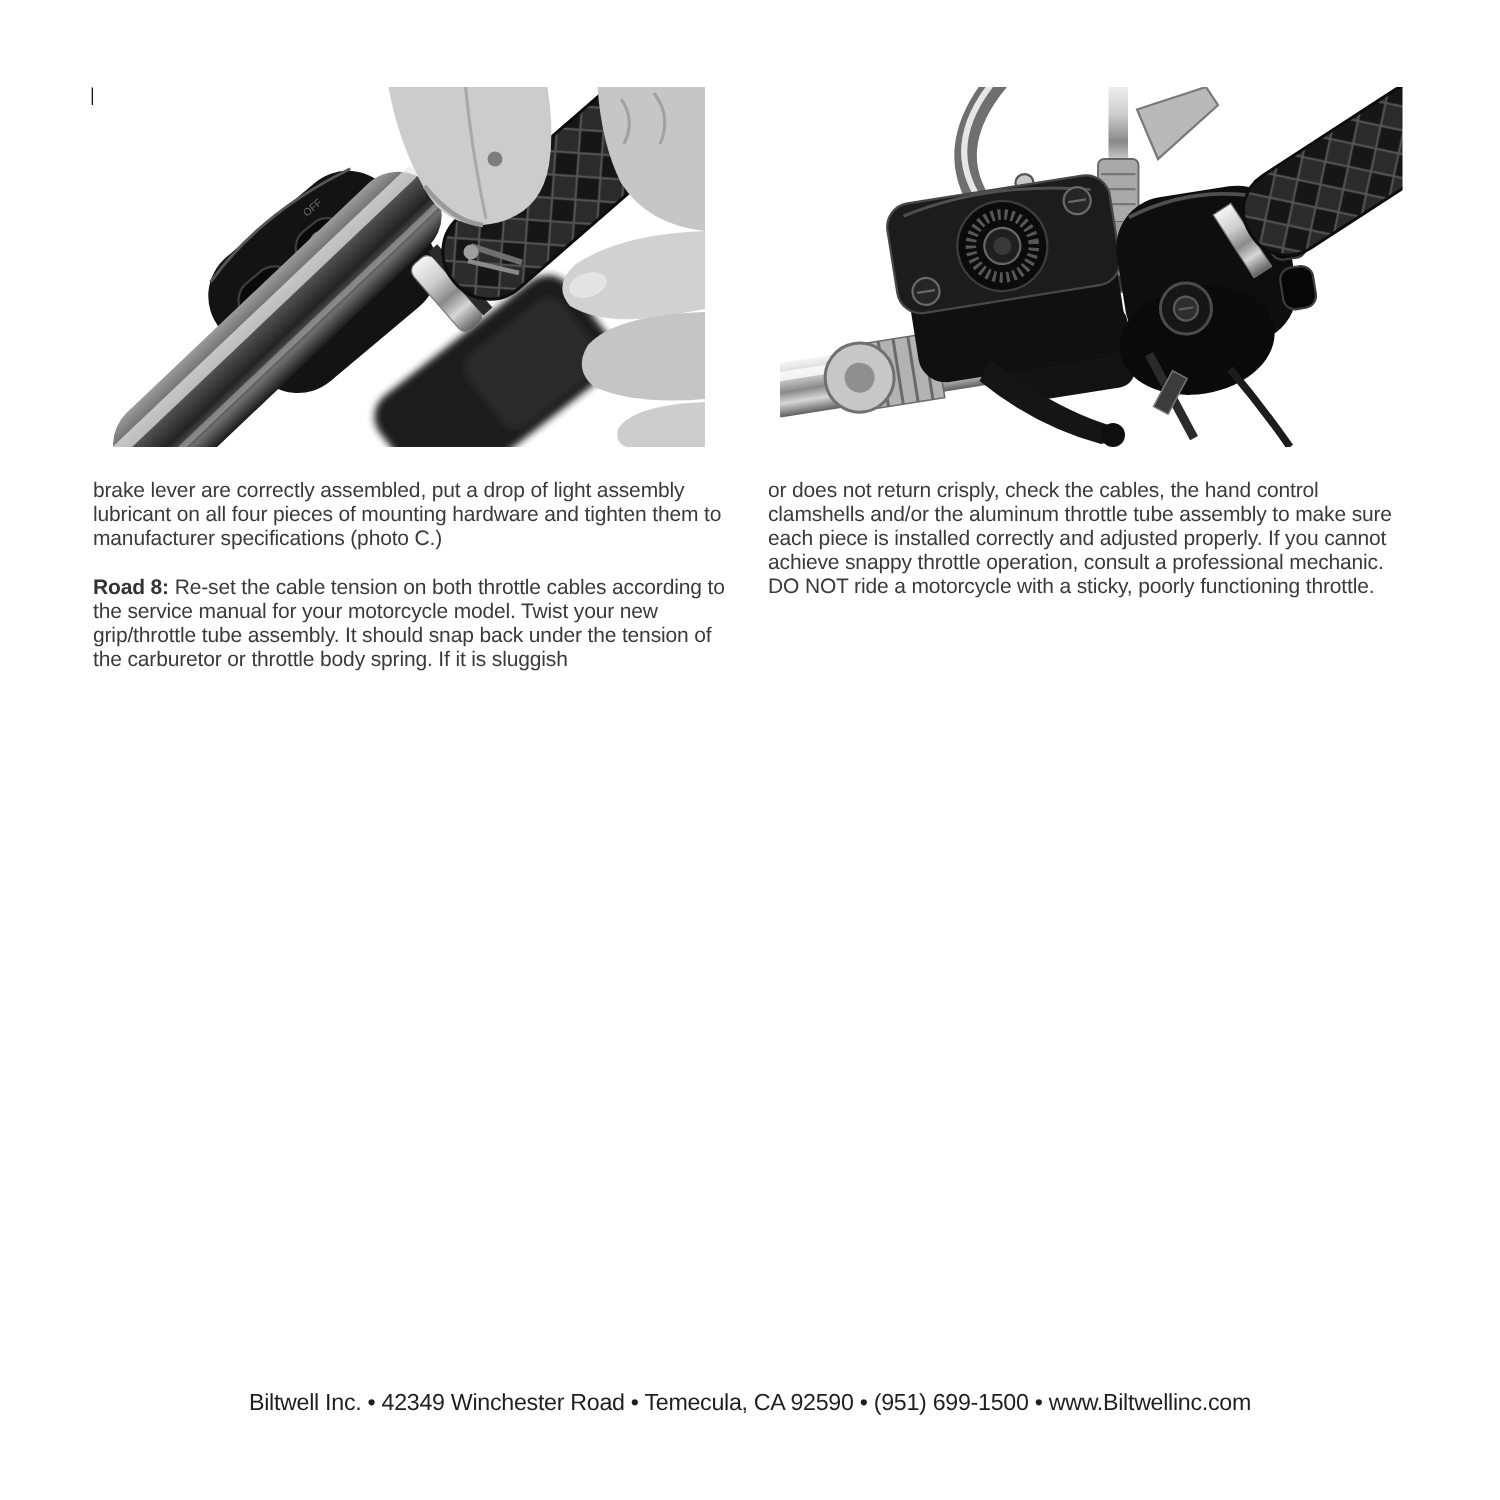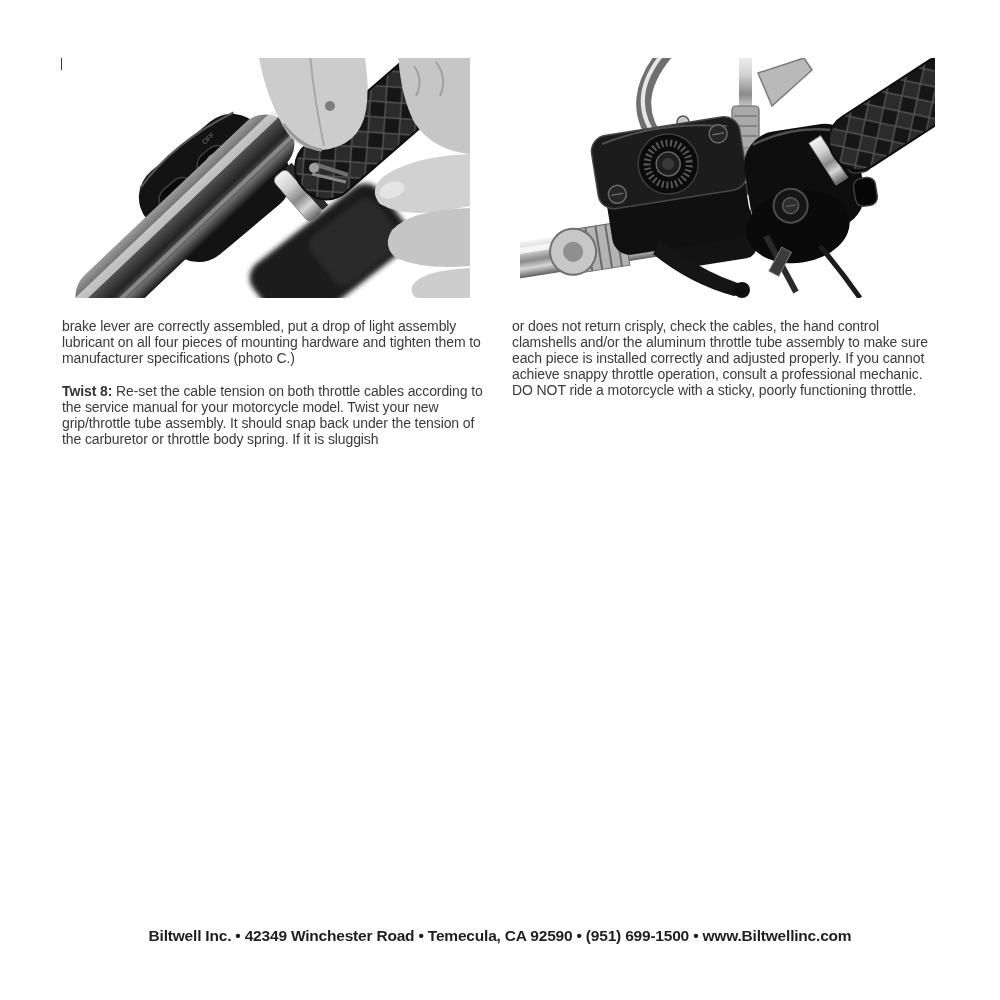--- a/index.html
+++ b/index.html
@@ -19,21 +19,21 @@
   .col{
     position:absolute;top:318px;width:426px;color:#3a3a3a;
     font-size:14px;line-height:16px;letter-spacing:-0.1px;
   }
   #col-left{left:62px;}
   #col-right{left:512px;}
   .col p{margin:0 0 17px 0;}
   .col b{color:#333;}
   .footer{
     position:absolute;left:0;top:927px;width:1000px;text-align:center;
-    font-size:15.5px;letter-spacing:-0.2px;color:#1f1f1f;font-weight:bold;
+    font-size:15.5px;letter-spacing:-0.2px;color:#1f1f1f;
   }
 </style>
 </head>
 <body>
 
 <div class="page">
 
   <span class="fig-label" id="label-b">B</span>
 
   <div class="figure" id="figure-b">
@@ -208,21 +208,21 @@
       <g fill="none">
         <line x1="246" y1="178" x2="276" y2="234" stroke="#2a2a2a" stroke-width="6"></line>
         <rect transform="rotate(28 260 203)" x="255" y="190" width="11" height="27" fill="#3c3c3c" stroke="#777" stroke-width="1"></rect>
         <path d="M300,188 Q322,214 340,240" stroke="#1c1c1c" stroke-width="5"></path>
       </g>
     </svg>
   </div>
 
   <div class="col" id="col-left">
     <p><span>brake lever are correctly assembled, put a drop of light assembly lubricant on all four pieces of mounting hardware and tighten them to manufacturer specifications (photo C.)</span></p>
-    <p><b>Twist 8:</b><span> Re-set the cable tension on both throttle cables according to the service manual for your motorcycle model. Twist your new grip/throttle tube assembly. It should snap back under the tension of the carburetor or throttle body spring. If it is sluggish</span></p>
+    <p><b>Road 8:</b><span> Re-set the cable tension on both throttle cables according to the service manual for your motorcycle model. Twist your new grip/throttle tube assembly. It should snap back under the tension of the carburetor or throttle body spring. If it is sluggish</span></p>
   </div>
   <div class="col" id="col-right">
     <p>or does not return crisply, check the cables, the hand control clamshells and/or the aluminum throttle tube assembly to make sure each piece is installed correctly and adjusted properly. If you cannot achieve snappy throttle operation, consult a professional mechanic. DO NOT ride a motorcycle with a sticky, poorly functioning throttle.</p>
   </div>
 
   <div class="footer">
     <span>Biltwell Inc. • 42349 Winchester Road • Temecula, CA 92590 • (951) 699-1500 • www.Biltwellinc.com</span>
   </div>
 
 </div>

